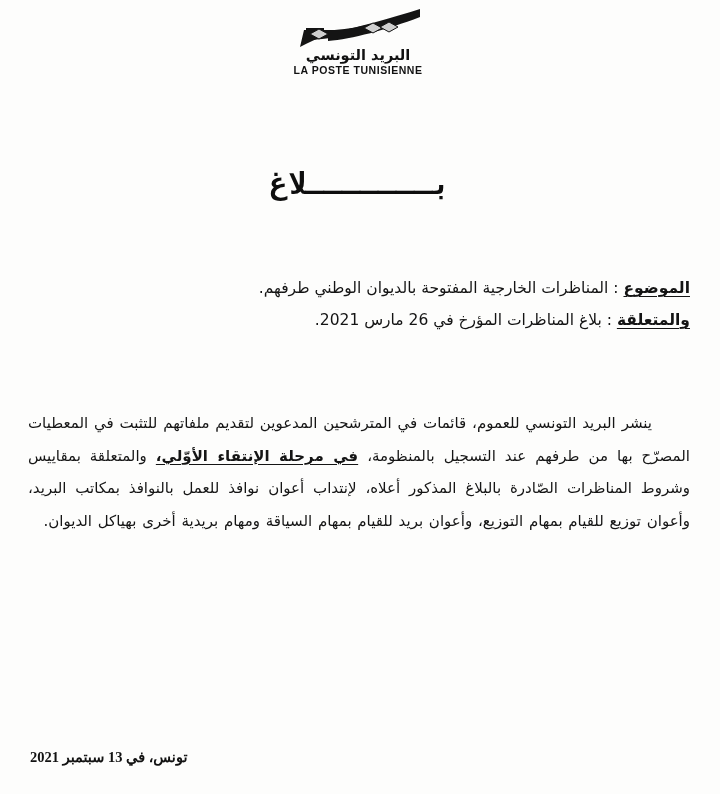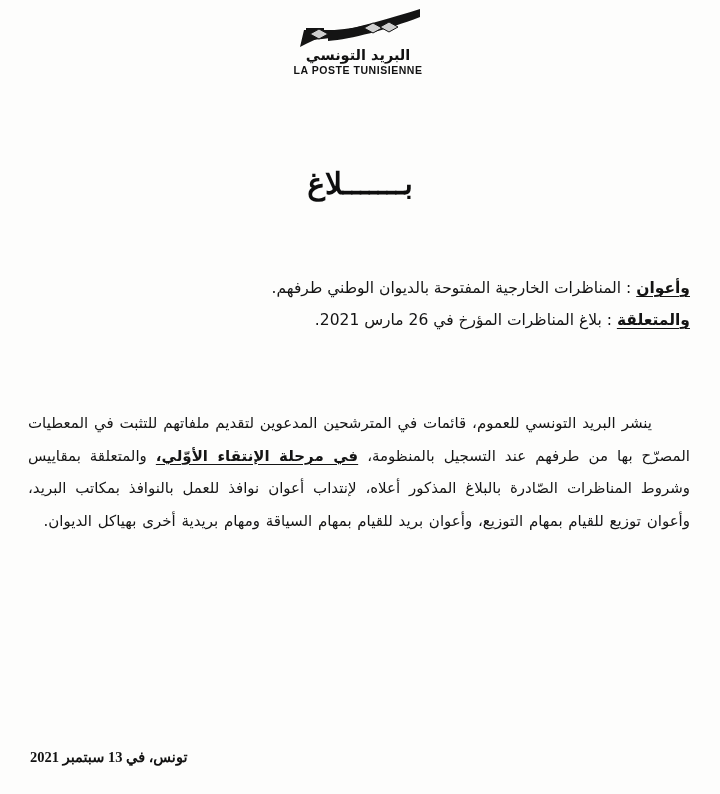--- a/index.html
+++ b/index.html
@@ -60,21 +60,21 @@
     text-align: right;
   }
 
   
   .doc-title {
     position: absolute;
     top: 166px;
     left: 0;
     right: 0;
     text-align: center;
-    font-family: Liberation Serif, serif;
+    font-family: Liberation Mono, monospace;
     font-size: 30px;
     font-weight: 700;
     letter-spacing: 0px;
     color: #0e0e0e;
     direction: rtl;
   }
 
   
   .meta {
     position: absolute;
@@ -158,21 +158,21 @@
       </svg>
     </div>
     <div class="logo-ar">البريد التونسي</div>
     <div class="logo-fr">LA POSTE TUNISIENNE</div>
   </div>
 
   <div class="doc-title">بـــــــلاغ</div>
 
   <div class="meta">
     <div class="meta-row">
-      <span class="meta-label">وأعوان</span><span class="meta-sep"> : </span><span class="meta-value">المناظرات الخارجية المفتوحة بالديوان الوطني طرفهم.</span>
+      <span class="meta-label">الموضوع</span><span class="meta-sep"> : </span><span class="meta-value">المناظرات الخارجية المفتوحة بالديوان الوطني طرفهم.</span>
     </div>
     <div class="meta-row">
       <span class="meta-label">والمتعلقة</span><span class="meta-sep"> : </span><span class="meta-value">بلاغ المناظرات المؤرخ في 26 مارس 2021.</span>
     </div>
   </div>
 
   <div class="body-wrap">
     <p class="body-par">
       <span class="indent"></span><span>ينشر البريد التونسي للعموم، قائمات في المترشحين المدعوين لتقديم ملفاتهم للتثبت في المعطيات المصرّح بها من طرفهم عند التسجيل بالمنظومة، </span><span class="emph">في مرحلة الإنتقاء الأوّلي،</span><span> والمتعلقة بمقاييس وشروط المناظرات الصّادرة بالبلاغ المذكور أعلاه، لإنتداب أعوان نوافذ للعمل بالنوافذ بمكاتب البريد، وأعوان توزيع للقيام بمهام التوزيع، وأعوان بريد للقيام بمهام السياقة ومهام بريدية أخرى بهياكل الديوان.</span>
     </p>

